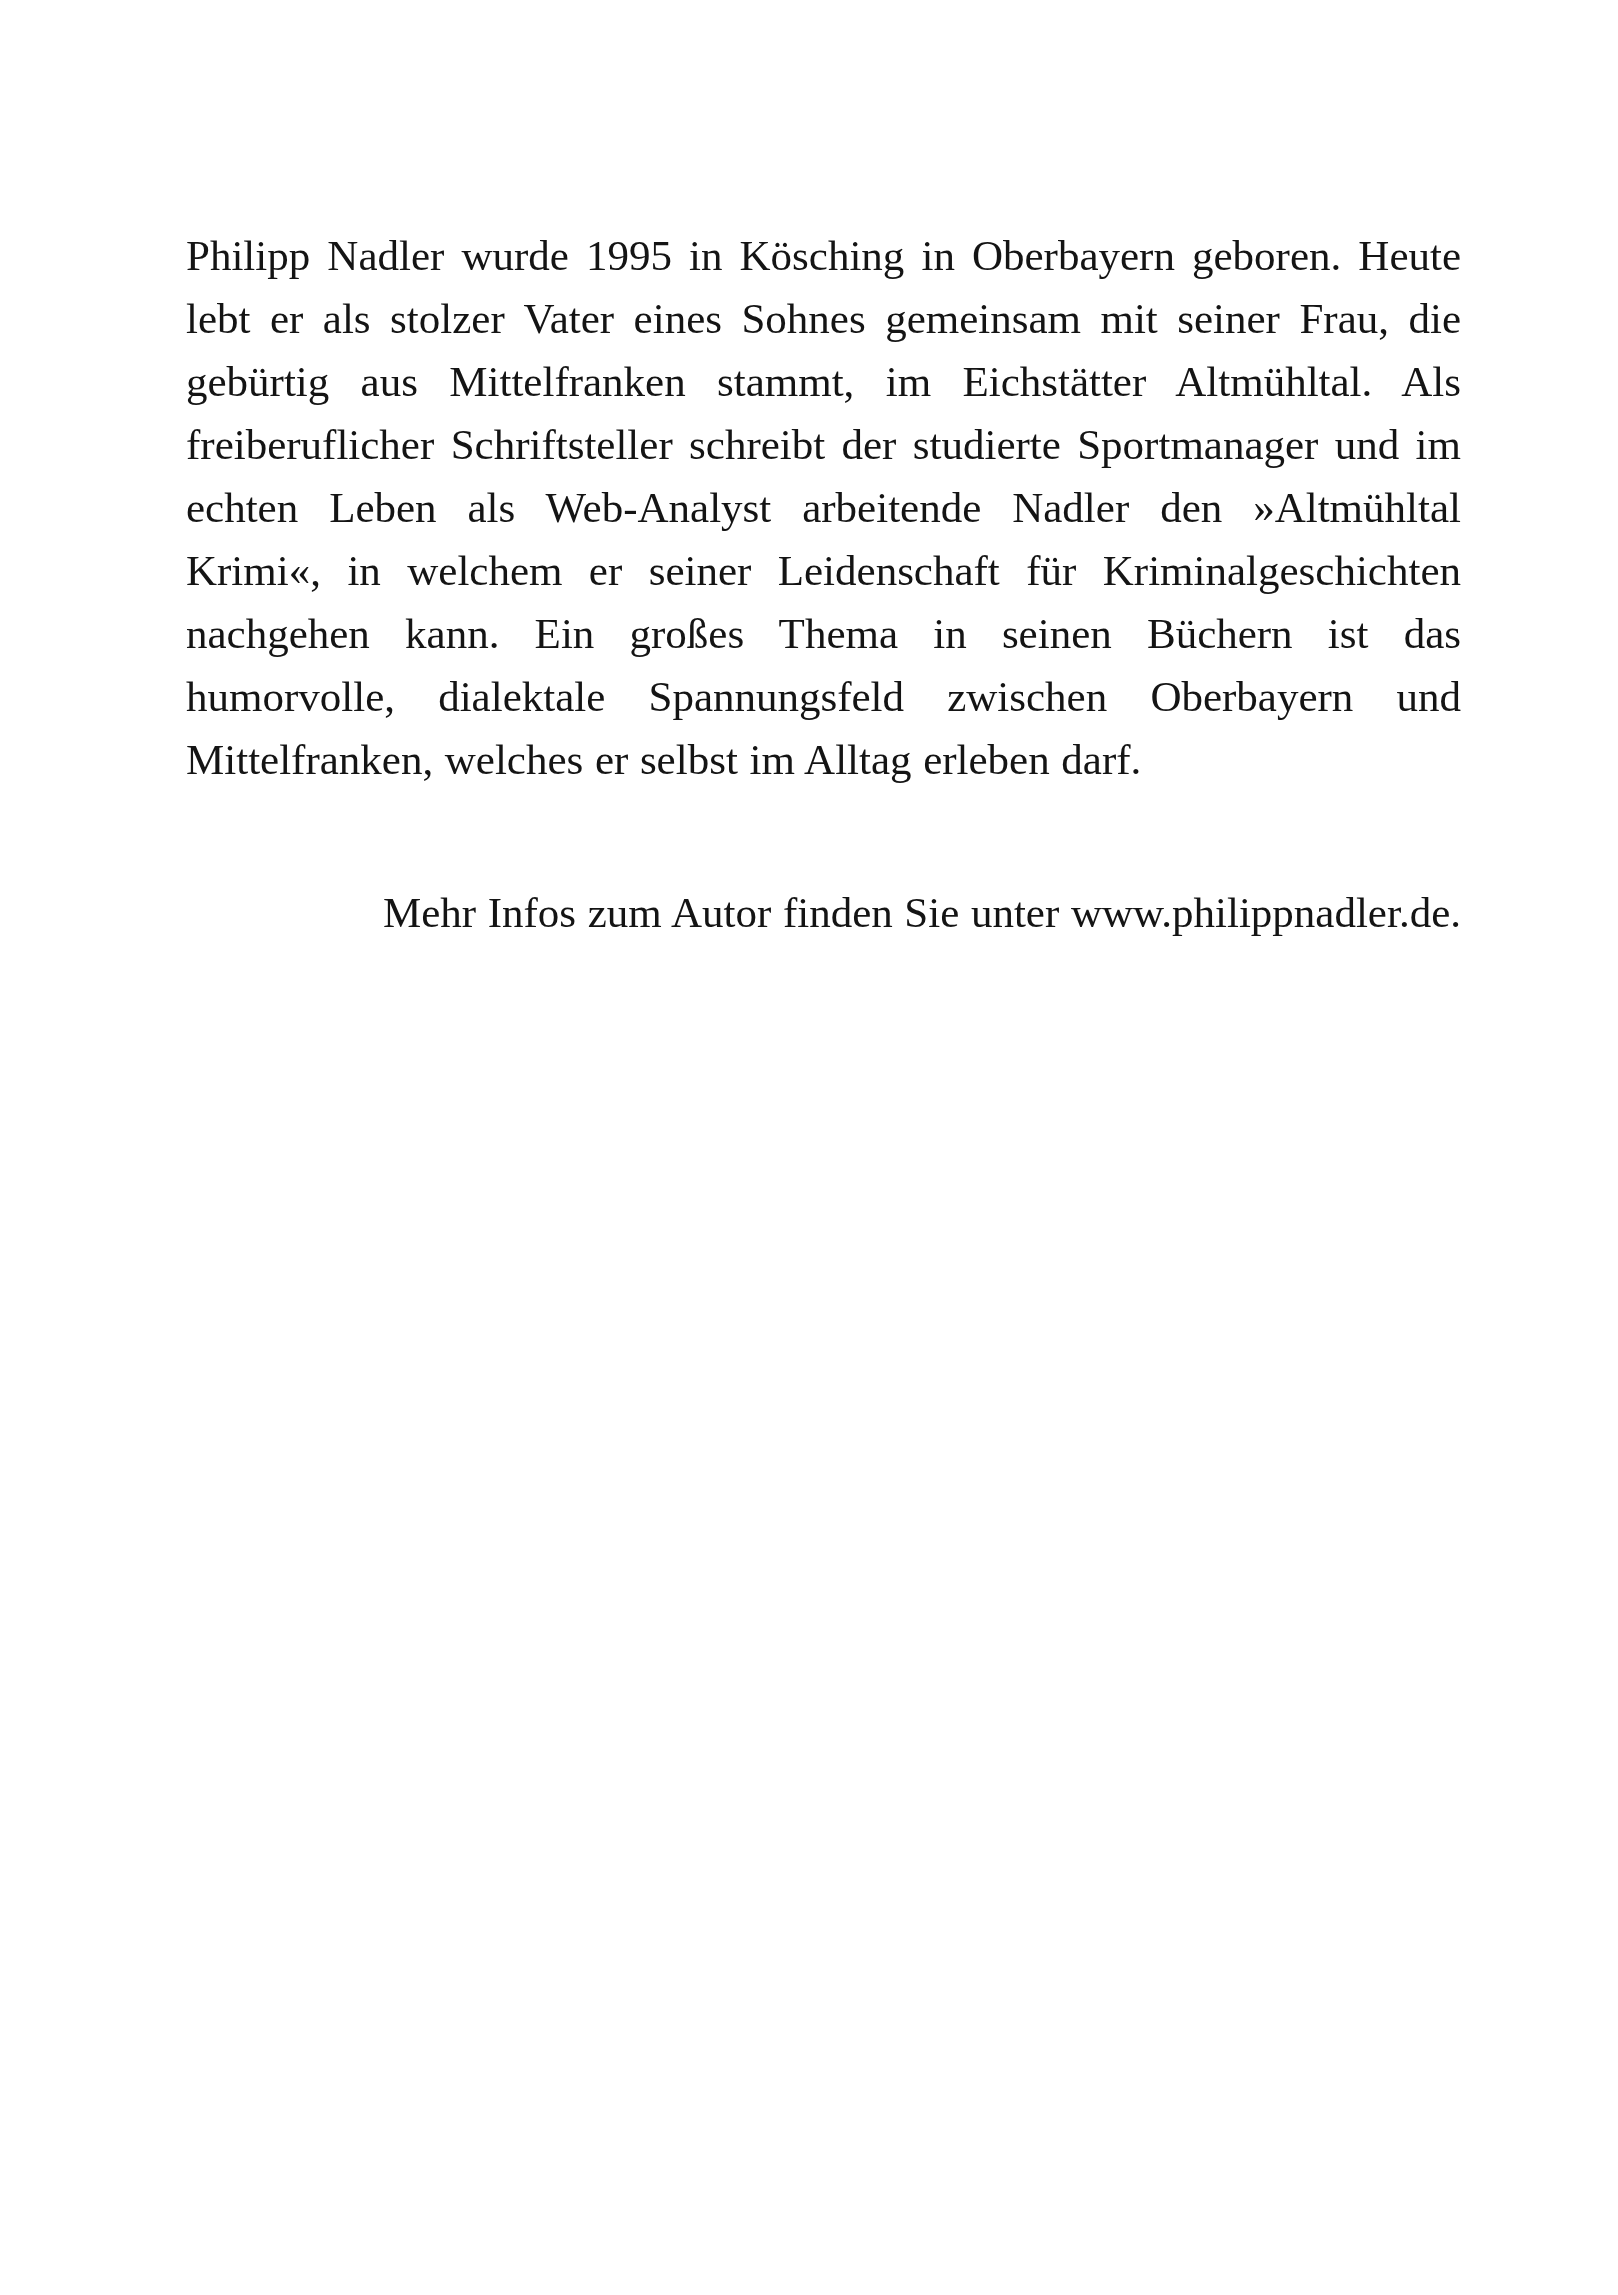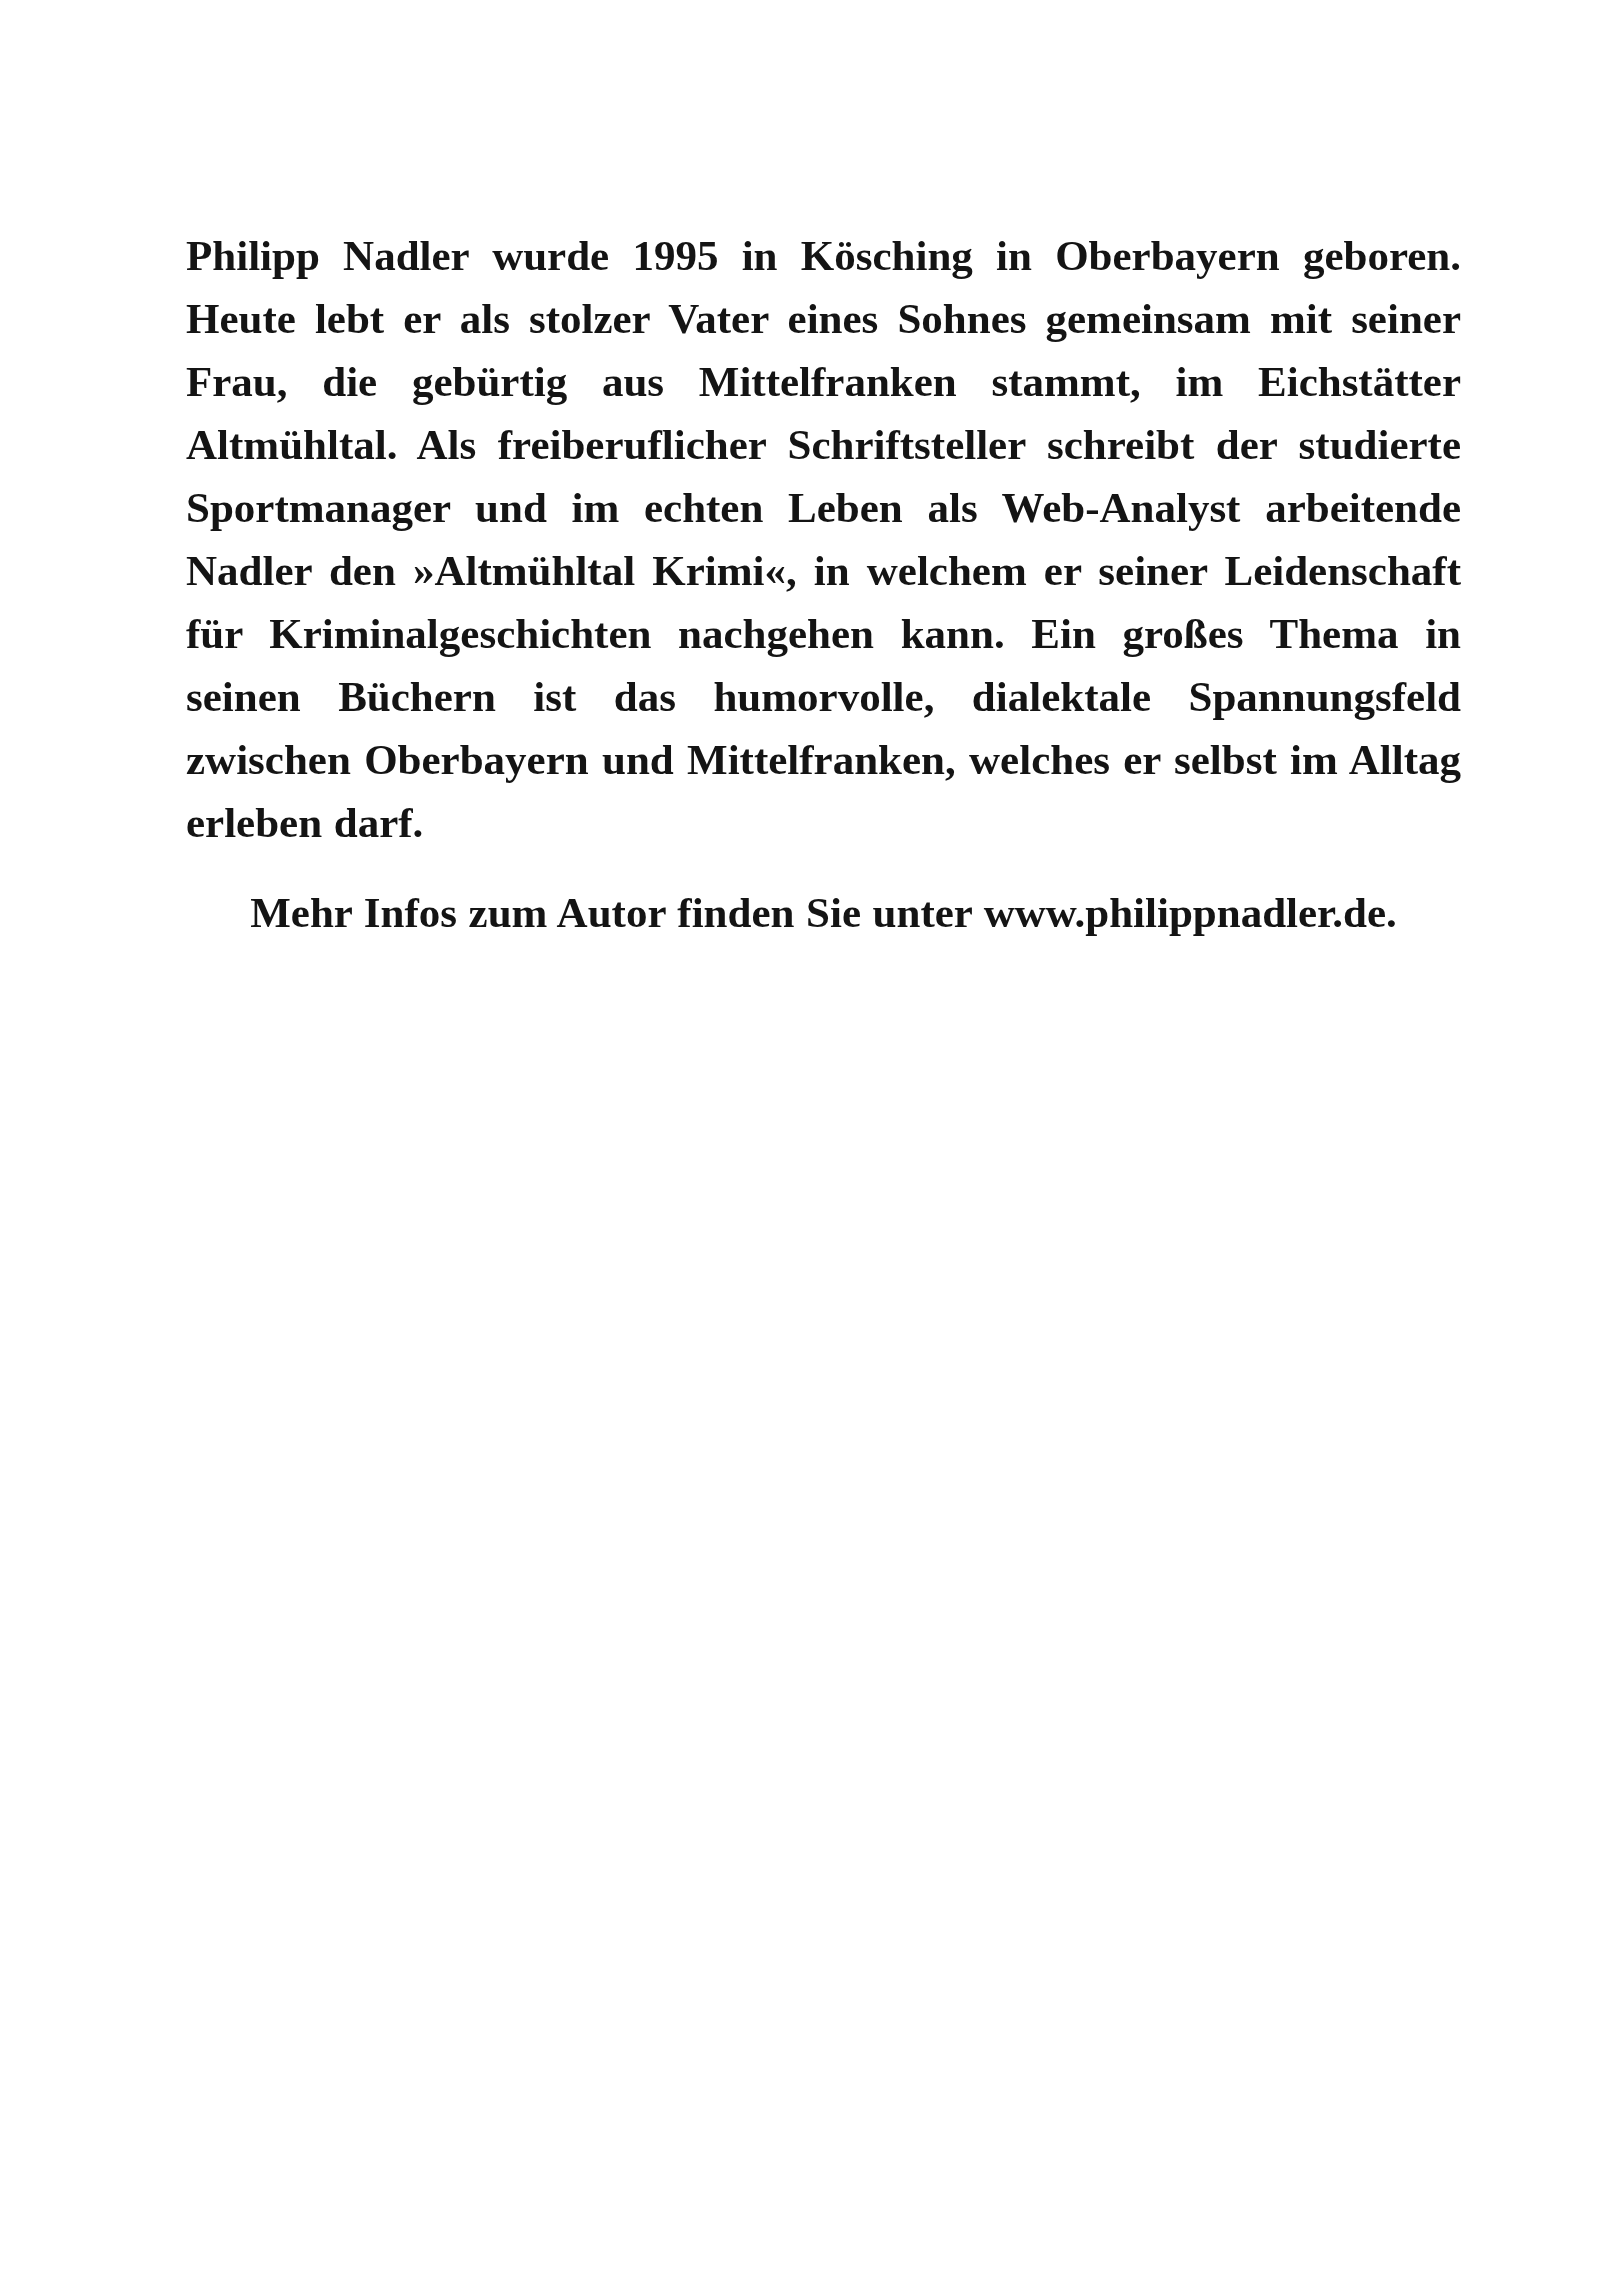--- a/index.html
+++ b/index.html
@@ -8,39 +8,38 @@
     background: #ffffff;
   }
   .page {
     position: relative;
     width: 1618px;
     height: 2295px;
     background: #ffffff;
     font-family: "Liberation Serif", "DejaVu Serif", serif;
     color: #141414;
     overflow: hidden;
-    font-weight: bold;
   }
   .text-block {
     position: absolute;
     left: 186px;
     width: 1275px;
     font-size: 43px;
     line-height: 63px;
     text-align: justify;
     hyphens: auto;
     -webkit-hyphens: auto;
     word-spacing: 0.02em;
   }
   .bio {
     top: 181px;
   }
   .info-line {
     top: 838px;
-    text-align: center;
+    text-align: right;
   }
   .disclaimer {
     top: 1864px;
   }
 </style>
 </head>
 <body>
 
 <div class="page">
 

